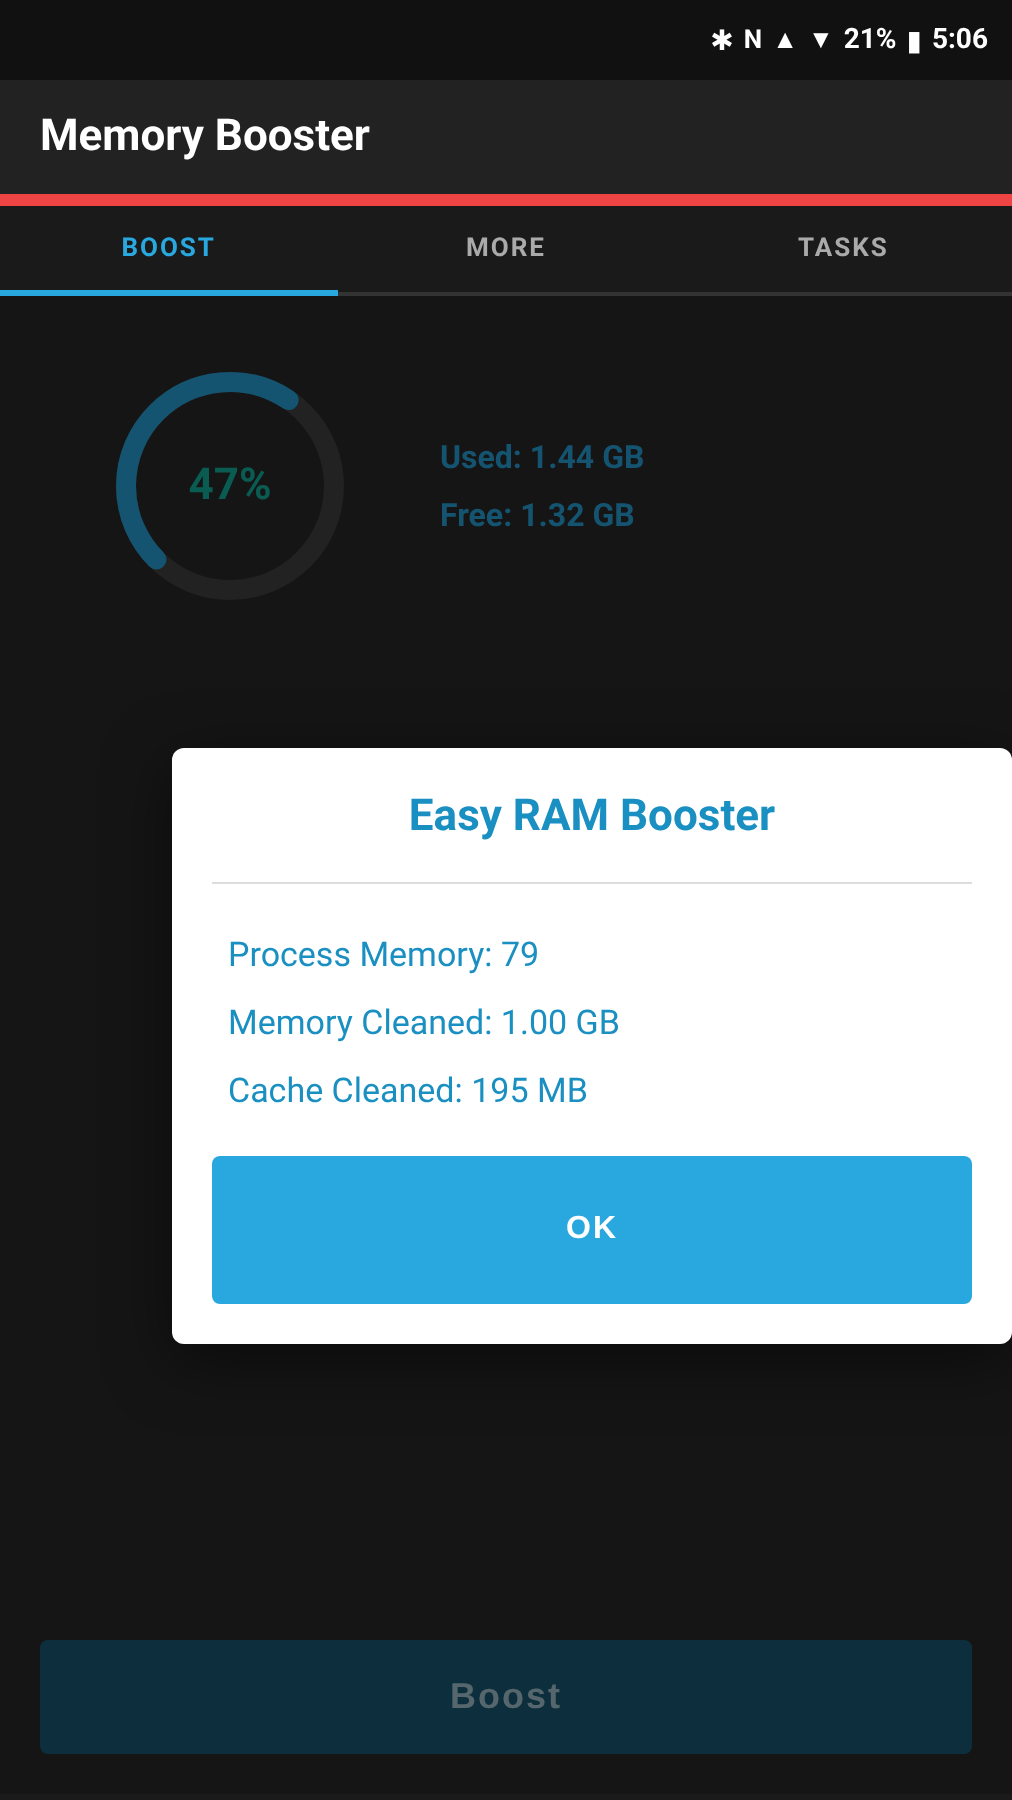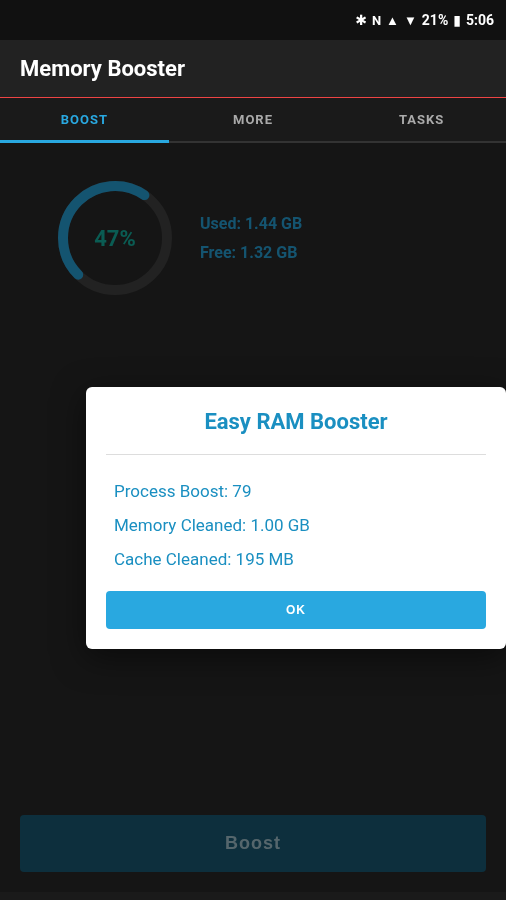--- a/index.html
+++ b/index.html
@@ -33,21 +33,21 @@
     .status-text {
       color: white;
       font-size: 14px;
       font-weight: bold;
     }
 
     
     .app-header {
       background: #222;
       padding: 16px 20px;
-      border-bottom: 1px solid #ef4444;
+      border-bottom: 6px solid #ef4444;
     }
 
     .app-title {
       color: white;
       font-size: 22px;
       font-weight: bold;
     }
 
     
     .tab-bar {
@@ -119,21 +119,21 @@
       position: absolute;
       top: 50%;
       left: 50%;
       transform: translate(-50%, -50%);
       color: #14b8a6;
       font-size: 22px;
       font-weight: bold;
     }
 
     .memory-stats {
-      margin-left: 20px;
+      margin-left: 40px;
       display: flex;
       flex-direction: column;
       gap: 10px;
     }
 
     .stat-line {
       font-size: 16px;
       color: #ccc;
     }
 
@@ -209,22 +209,22 @@
       font-size: 17px;
       color: #1a8fc1;
     }
 
     .dialog-ok-btn {
       margin: 0 20px 20px;
       background: #29a8e0;
       color: white;
       border: none;
       border-radius: 4px;
-      padding: 12px;
-      font-size: 12px;
+      padding: 28px;
+      font-size: 16px;
       font-weight: bold;
       cursor: pointer;
       width: calc(100% - 40px);
       letter-spacing: 1px;
     }
   </style>
 </head>
 <body>
 
 <div class="status-bar">
@@ -270,21 +270,21 @@
 
   <div class="boost-btn-container">
     <button class="boost-btn">Boost</button>
   </div>
 
   <div class="overlay">
     <div class="dialog">
       <div class="dialog-title">Easy RAM Booster</div>
       <div class="dialog-divider"></div>
       <div class="dialog-body">
-        <div class="dialog-stat"><span>Process Boost: </span><span>79</span></div>
+        <div class="dialog-stat"><span>Process Memory: </span><span>79</span></div>
         <div class="dialog-stat"><span>Memory Cleaned: </span><span>1.00 GB</span></div>
         <div class="dialog-stat"><span>Cache Cleaned: </span><span>195 MB</span></div>
       </div>
       <button class="dialog-ok-btn">OK</button>
     </div>
   </div>
 
 </div>
 
 </body></html>

